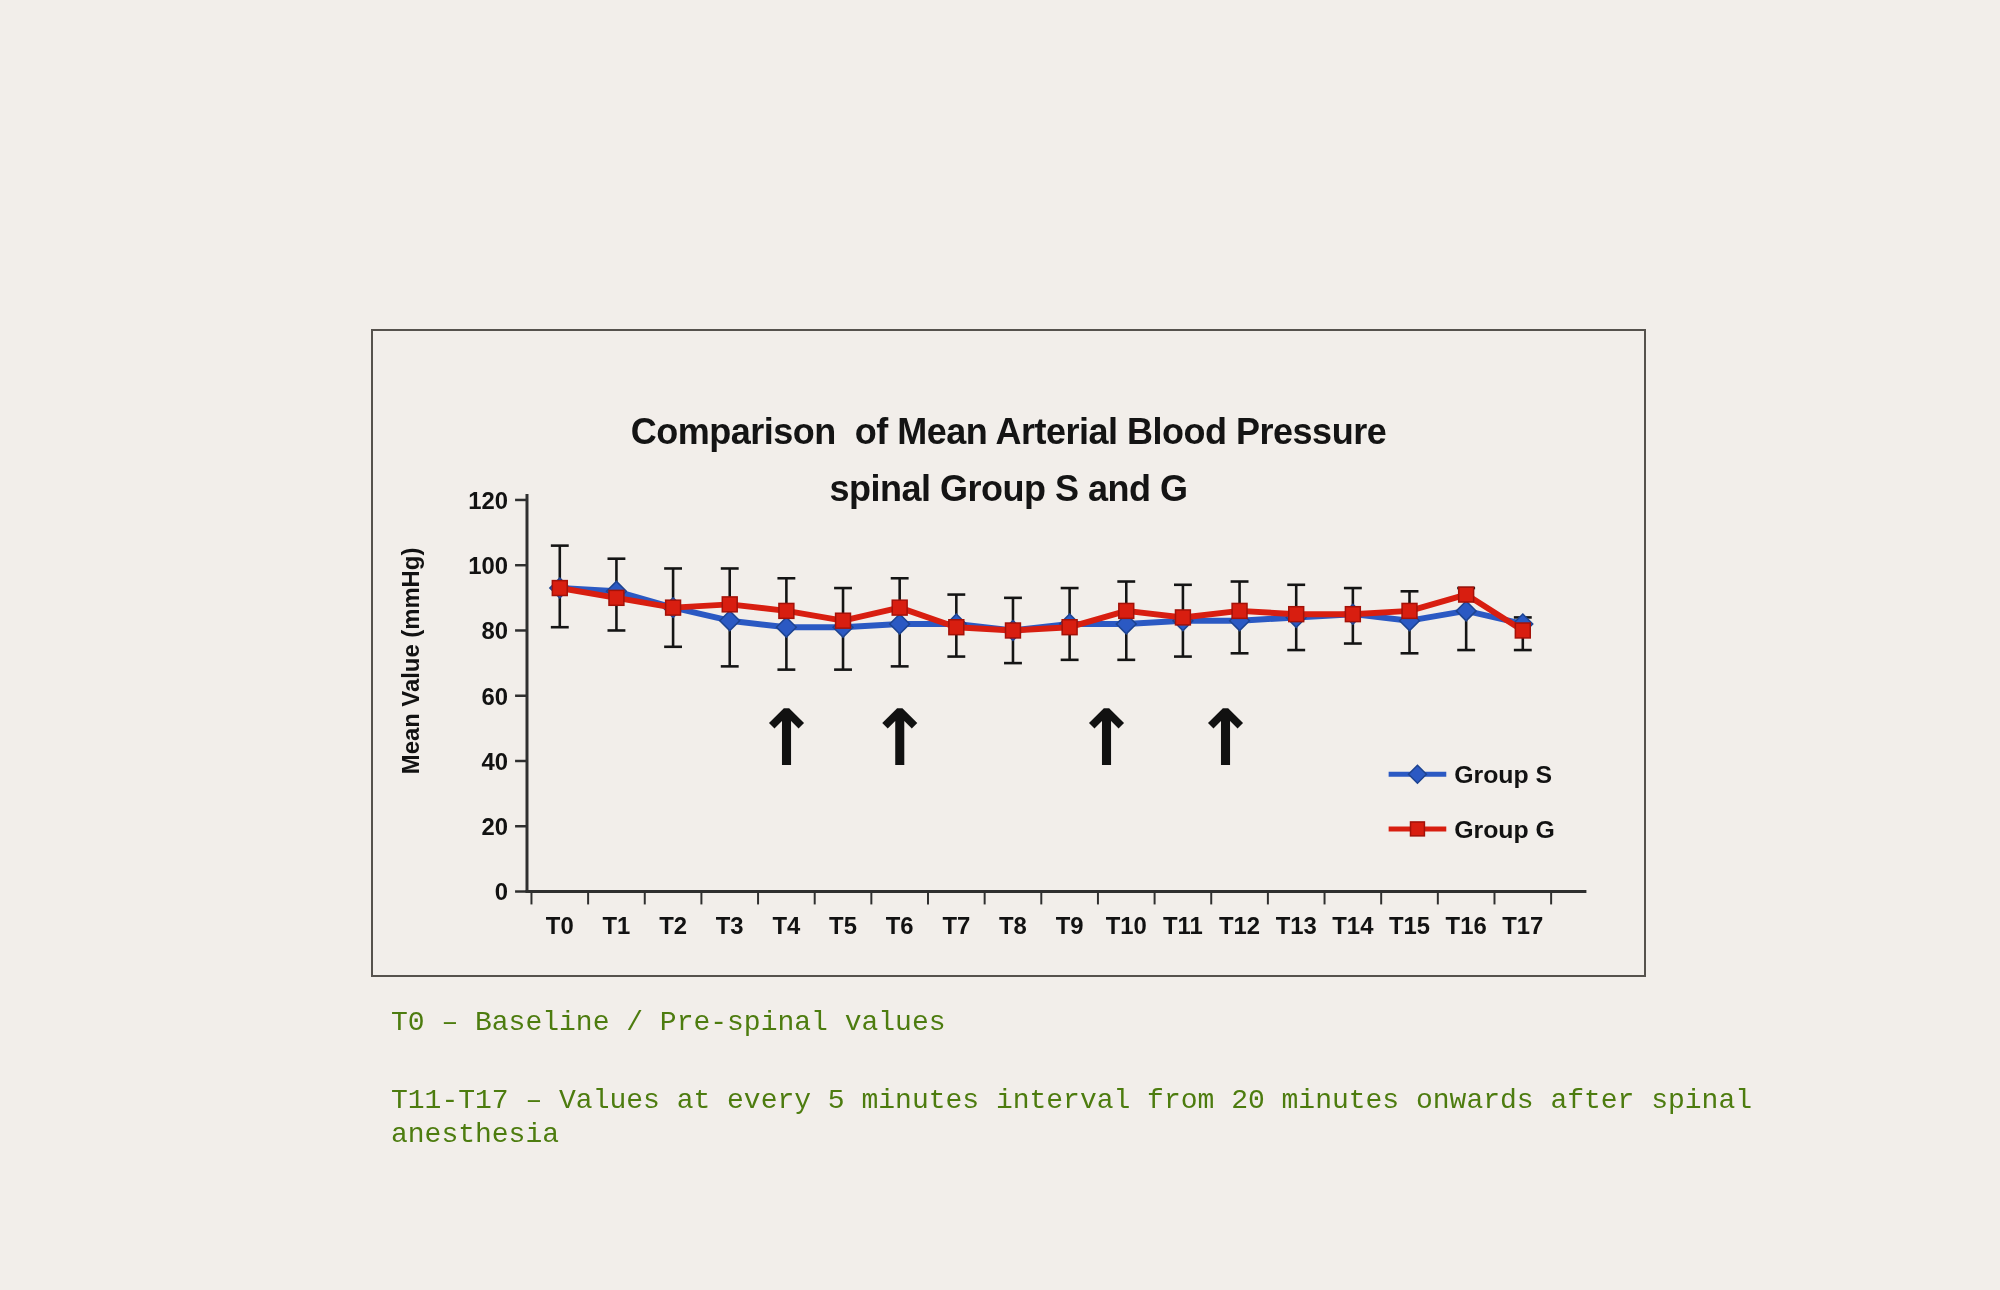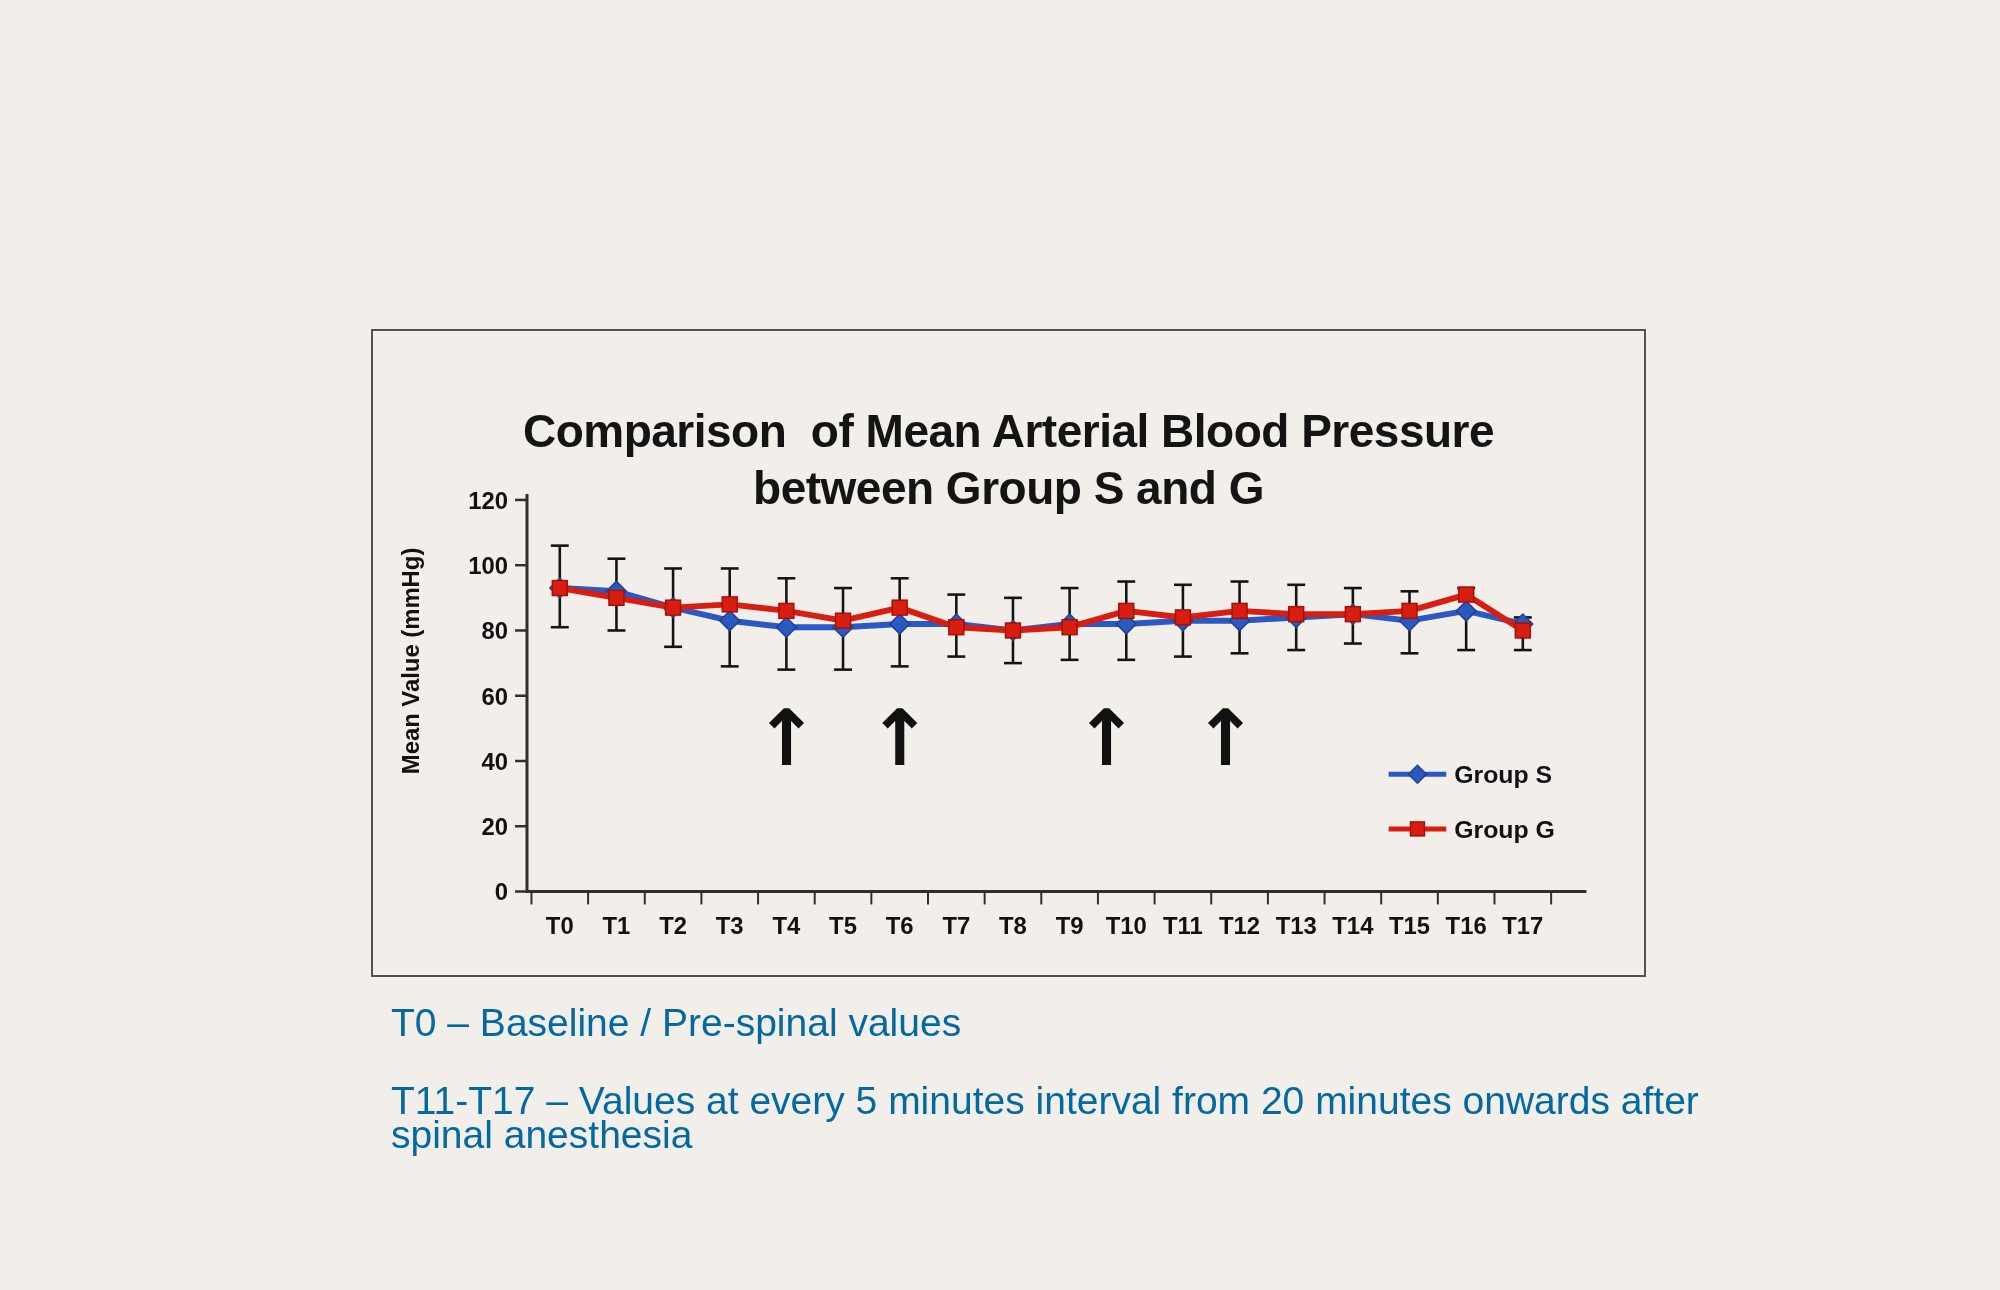--- a/index.html
+++ b/index.html
@@ -11,29 +11,29 @@
     overflow:hidden;
   }
   .stage{position:absolute;left:0;top:0;width:2000px;height:1290px;}
   .chart-frame{
     position:absolute;left:371px;top:329px;width:1275px;height:648px;
     border:2px solid #56524d;box-sizing:border-box;background:#f2eeea;
   }
   .chart-title{
     position:absolute;left:0;right:0;top:72px;
     text-align:center;
-    font-size:46px;font-weight:bold;color:#141414;
+    font-size:36px;font-weight:bold;color:#141414;
     line-height:57px;letter-spacing:-0.5px;
     white-space:pre;
   }
   .chart-svg{position:absolute;left:0;top:0;width:100%;height:100%;}
   .footnotes{
     position:absolute;left:391px;top:1006px;width:1400px;
-    font-family:Liberation Sans, sans-serif;
-    font-size:39px;color:#0369a1;
+    font-family:Liberation Mono, monospace;
+    font-size:28px;color:#4d7c0f;
   }
   .footnotes p{margin:0 0 44px 0;line-height:34px;}
 </style>
 </head>
 <body>
 
 <div class="stage">
 
   <div class="chart-frame">
     <svg class="chart-svg" id="chart-svg" viewBox="0 0 1275 648">
@@ -187,21 +187,21 @@
         <text x="528" y="437" font-family="&quot;DejaVu Sans&quot;, sans-serif" font-size="78" font-weight="bold" fill="#111111" text-anchor="middle">↑</text>
         <text x="736.0500000000001" y="437" font-family="&quot;DejaVu Sans&quot;, sans-serif" font-size="78" font-weight="bold" fill="#111111" text-anchor="middle">↑</text>
         <text x="855.75" y="437" font-family="&quot;DejaVu Sans&quot;, sans-serif" font-size="78" font-weight="bold" fill="#111111" text-anchor="middle">↑</text>
         <line x1="1020" y1="446" x2="1078" y2="446" stroke="#2b59c3" stroke-width="5"></line>
         <path d="M1049 437 L1058 446 L1049 455 L1040 446 Z" fill="#2b59c3" stroke="#1d4390" stroke-width="1.5"></path>
         <text x="1086" y="455" font-family="&quot;Liberation Sans&quot;, sans-serif" font-size="25" font-weight="bold" fill="#121212" text-anchor="start">Group S</text>
         <line x1="1020" y1="501" x2="1078" y2="501" stroke="#d81e10" stroke-width="5"></line>
         <rect x="1042" y="494" width="14" height="14" fill="#d81e10" stroke="#a31108" stroke-width="1.5"></rect>
         <text x="1086" y="510" font-family="&quot;Liberation Sans&quot;, sans-serif" font-size="25" font-weight="bold" fill="#121212" text-anchor="start">Group G</text>
       </svg>
-    <div class="chart-title"><span>Comparison  of Mean Arterial Blood Pressure</span><br><span>between Group S and G</span></div>
+    <div class="chart-title"><span>Comparison  of Mean Arterial Blood Pressure</span><br><span>spinal Group S and G</span></div>
   </div>
 
   <div class="footnotes">
     <p>T0 – Baseline / Pre-spinal values</p>
     <p>T11-T17 – Values at every 5 minutes interval from 20 minutes onwards after spinal anesthesia</p>
   </div>
 
 </div>
 
 </body></html>

